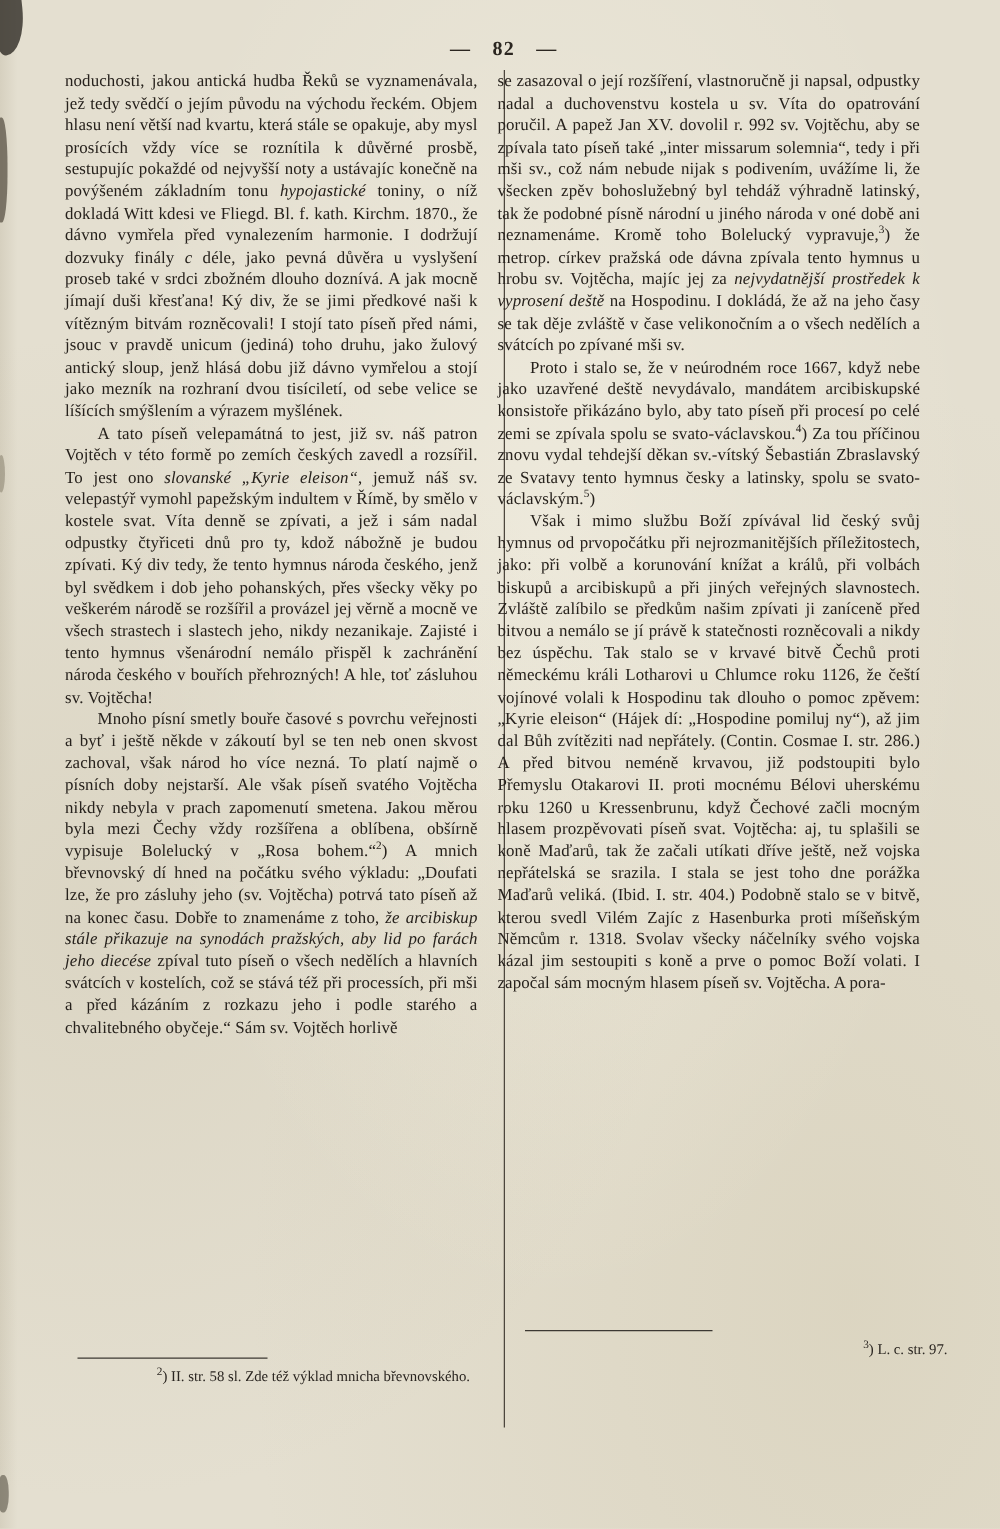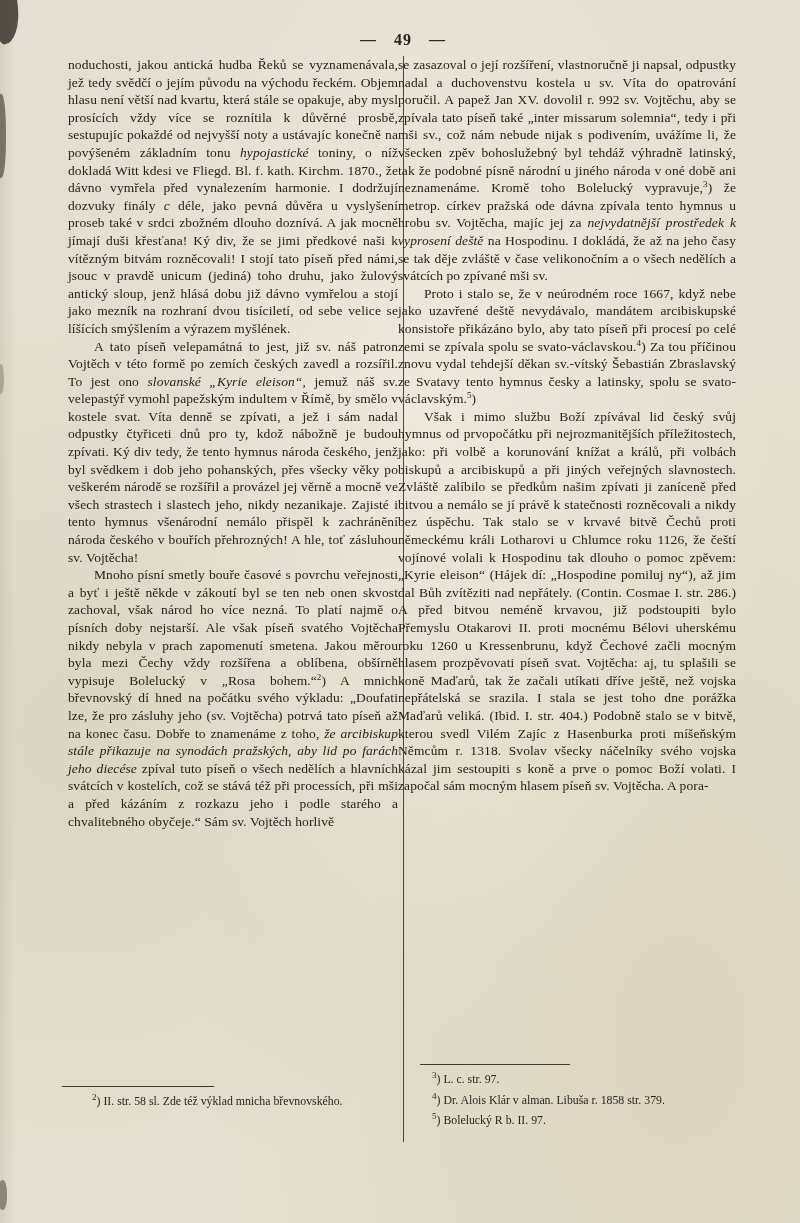--- a/index.html
+++ b/index.html
@@ -10,31 +10,31 @@
        background:
          radial-gradient(ellipse at 55% 35%, rgba(255,252,240,.35) 0%, rgba(255,252,240,0) 55%),
          radial-gradient(ellipse at 85% 85%, rgba(190,178,140,.22) 0%, rgba(190,178,140,0) 50%),
          radial-gradient(ellipse at 10% 60%, rgba(180,170,140,.18) 0%, rgba(180,170,140,0) 45%),
          linear-gradient(90deg, #d6d0bf 0px, #e4dfd0 14px, #e4dfd0 100%);
   }
   .page-header{position:absolute;left:60px;top:31px;width:686px;text-align:center;
        font-size:16px;font-weight:600;color:#2b2620;word-spacing:12px;letter-spacing:1px;}
   .col{position:absolute;top:56px;font-size:13.5px;line-height:17.6px;color:#26211c;
        text-align:justify;font-weight:500;letter-spacing:.1px;}
-  .col-left{left:68px;width:330px;}
+  .col-left{left:52px;width:330px;}
   .col-right{left:398px;width:338px;}
   .col p{margin:0;}
   .col p.indent{text-indent:26px;}
   .it{font-style:italic;}
   sup{font-size:9px;line-height:0;vertical-align:super;}
   .divider{position:absolute;left:403px;top:56px;width:1.4px;height:1086px;background:#4c463d;}
   .fn-rule{position:absolute;height:1.4px;background:#3c3833;}
   .fn-rule-left{left:62px;top:1086px;width:152px;}
   .fn-rule-right{left:420px;top:1064px;width:150px;}
-  .fn-area{position:absolute;font-size:11.8px;line-height:15.6px;color:#2a2520;text-align:left;font-family:Liberation Serif, serif;}
+  .fn-area{position:absolute;font-size:11.8px;line-height:15.6px;color:#2a2520;text-align:right;font-family:Liberation Serif, serif;}
   .fn-left{left:92px;top:1094px;width:284px;}
   .fn-right{left:432px;top:1072px;width:326px;}
   .fn-area p{margin:0 0 5px 0;padding-left:15px;text-indent:-15px;}
   
   .speck{position:absolute;}
   .speck-corner{left:-5px;top:-8px;width:24px;height:52px;background:#2e2a24;opacity:.8;
        border-radius:0 10% 70% 30%;transform:rotate(-6deg);}
   .speck-edge{left:-4px;top:94px;width:10px;height:84px;background:#463f33;opacity:.65;
        border-radius:45%;}
   .speck-mid{left:-2px;top:364px;width:6px;height:30px;background:#6b6350;opacity:.4;border-radius:50%;}
@@ -43,21 +43,21 @@
 </head>
 <body>
 
 <div class="paper"></div>
 
 <div class="speck speck-corner"></div>
 <div class="speck speck-edge"></div>
 <div class="speck speck-mid"></div>
 <div class="speck speck-bottom"></div>
 
-<div class="page-header">— 49 —</div>
+<div class="page-header">— 82 —</div>
 
 <div class="col col-left">
     <p><span>noduchosti, jakou antická hudba Řeků se vyznamenávala, jež tedy svědčí o jejím původu na východu řeckém. Objem hlasu není větší nad kvartu, která stále se opakuje, aby mysl prosících vždy více se roznítila k důvěrné prosbě, sestupujíc pokaždé od nejvyšší noty a ustávajíc konečně na povýšeném základním tonu </span><span class="it">hypojastické</span><span> toniny, o níž dokladá Witt kdesi ve Fliegd. Bl. f. kath. Kirchm. 1870., že dávno vymřela před vynalezením harmonie. I dodržují dozvuky finály </span><span class="it">c</span><span> déle, jako pevná důvěra u vyslyšení proseb také v srdci zbožném dlouho doznívá. A jak mocně jímají duši křesťana! Ký div, že se jimi předkové naši k vítězným bitvám rozněcovali! I stojí tato píseň před námi, jsouc v pravdě unicum (jediná) toho druhu, jako žulový antický sloup, jenž hlásá dobu již dávno vymřelou a stojí jako mezník na rozhraní dvou tisíciletí, od sebe velice se líšících smýšlením a výrazem myšlének.</span></p>
     <p class="indent"><span>A tato píseň velepamátná to jest, již sv. náš patron Vojtěch v této formě po zemích českých zavedl a rozsířil. To jest ono </span><span class="it">slovanské „Kyrie eleison“</span><span>, jemuž náš sv. velepastýř vymohl papežským indultem v Římě, by smělo v kostele svat. Víta denně se zpívati, a jež i sám nadal odpustky čtyřiceti dnů pro ty, kdož nábožně je budou zpívati. Ký div tedy, že tento hymnus národa českého, jenž byl svědkem i dob jeho pohanských, přes všecky věky po veškerém národě se rozšířil a provázel jej věrně a mocně ve všech strastech i slastech jeho, nikdy nezanikaje. Zajisté i tento hymnus všenárodní nemálo přispěl k zachránění národa českého v bouřích přehrozných! A hle, toť zásluhou sv. Vojtěcha!</span></p>
     <p class="indent"><span>Mnoho písní smetly bouře časové s povrchu veřejnosti a byť i ještě někde v zákoutí byl se ten neb onen skvost zachoval, však národ ho více nezná. To platí najmě o písních doby nejstarší. Ale však píseň svatého Vojtěcha nikdy nebyla v prach zapomenutí smetena. Jakou měrou byla mezi Čechy vždy rozšířena a oblíbena, obšírně vypisuje Bolelucký v „Rosa bohem.“</span><sup>2</sup><span>) A mnich břevnovský dí hned na počátku svého výkladu: „Doufati lze, že pro zásluhy jeho (sv. Vojtěcha) potrvá tato píseň až na konec času. Dobře to znamenáme z toho, </span><span class="it">že arcibiskup stále přikazuje na synodách pražských, aby lid po farách jeho diecése</span><span> zpíval tuto píseň o všech nedělích a hlavních svátcích v kostelích, což se stává též při processích, při mši a před kázáním z rozkazu jeho i podle starého a chvalitebného obyčeje.“ Sám sv. Vojtěch horlivě</span></p>
   </div>
 <div class="divider"></div>
 <div class="col col-right">
     <p><span>se zasazoval o její rozšíření, vlastnoručně ji napsal, odpustky nadal a duchovenstvu kostela u sv. Víta do opatrování poručil. A papež Jan XV. dovolil r. 992 sv. Vojtěchu, aby se zpívala tato píseň také „inter missarum solemnia“, tedy i při mši sv., což nám nebude nijak s podivením, uvážíme li, že všecken zpěv bohoslužebný byl tehdáž výhradně latinský, tak že podobné písně národní u jiného národa v oné době ani neznamenáme. Kromě toho Bolelucký vypravuje,</span><sup>3</sup><span>) že metrop. církev pražská ode dávna zpívala tento hymnus u hrobu sv. Vojtěcha, majíc jej za </span><span class="it">nejvydatnější prostředek k vyprosení deště</span><span> na Hospodinu. I dokládá, že až na jeho časy se tak děje zvláště v čase velikonočním a o všech nedělích a svátcích po zpívané mši sv.</span></p>
     <p class="indent"><span>Proto i stalo se, že v neúrodném roce 1667, když nebe jako uzavřené deště nevydávalo, mandátem arcibiskupské konsistoře přikázáno bylo, aby tato píseň při procesí po celé zemi se zpívala spolu se svato-václavskou.</span><sup>4</sup><span>) Za tou příčinou znovu vydal tehdejší děkan sv.-vítský Šebastián Zbraslavský ze Svatavy tento hymnus česky a latinsky, spolu se svato-václavským.</span><sup>5</sup><span>)</span></p>
@@ -65,15 +65,13 @@
   </div>
 
 <div class="fn-rule fn-rule-left"></div>
 <div class="fn-area fn-left">
     <p><sup>2</sup>) II. str. 58 sl. Zde též výklad mnicha břevnovského.</p>
   </div>
 
 <div class="fn-rule fn-rule-right"></div>
 <div class="fn-area fn-right">
     <p><sup>3</sup>) L. c. str. 97.</p>
-    <p><sup>4</sup>) Dr. Alois Klár v alman. Libuša r. 1858 str. 379.</p>
-    <p><sup>5</sup>) Bolelucký R b. II. 97.</p>
   </div>
 
 </body></html>

